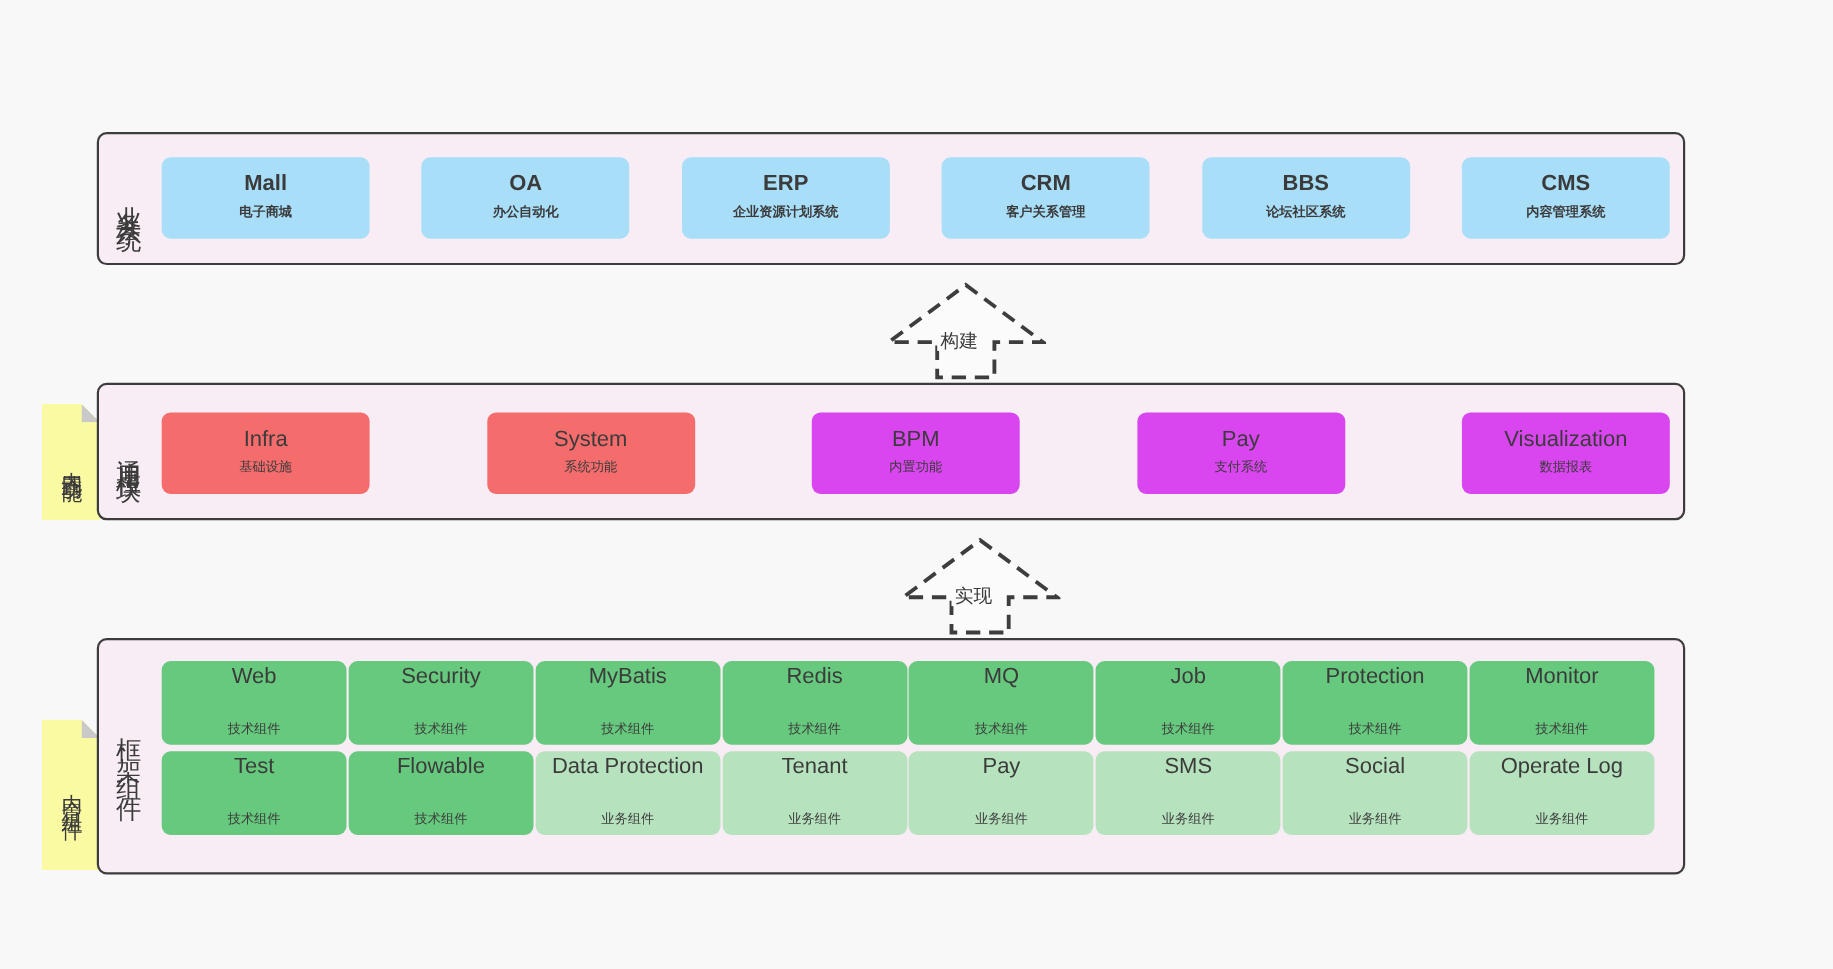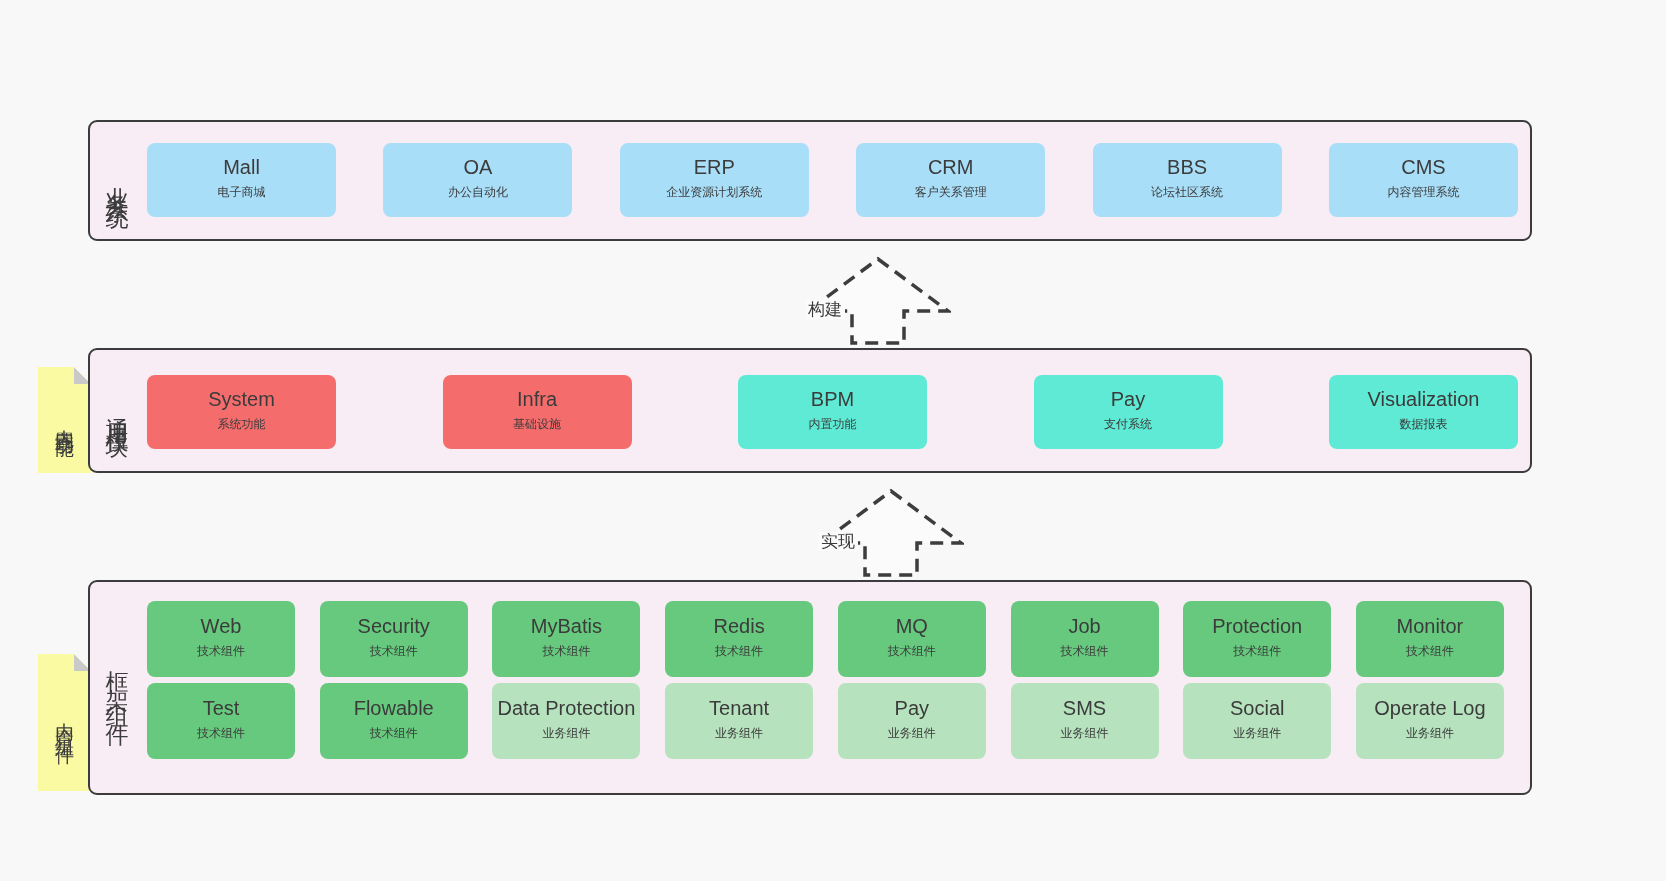--- a/index.html
+++ b/index.html
@@ -18,44 +18,44 @@
     position:absolute;left:10px;top:0;bottom:0;width:36px;
     display:flex;align-items:center;justify-content:center;
     writing-mode:vertical-rl;text-orientation:upright;
     font-size:23px;color:#3b3b3b;
   }
   .c-business .side-label,.c-modules .side-label{letter-spacing:6px;}
   .c-framework .side-label{letter-spacing:18px;}
   .row{position:absolute;display:flex;justify-content:space-between;}
   .row-6{left:57px;width:1371px;}
   .row-8{left:57px;width:1357px;}
-  .c-business .row{top:21px;}
+  .c-business .row{top:21px;font-weight:bold;}
   .c-modules .row{top:25px;}
   .c-framework .row-a{top:19px;}
   .c-framework .row-b{top:101px;}
   .box{
     border-radius:8px;display:flex;flex-direction:column;align-items:center;
     justify-content:center;text-align:center;line-height:25px;padding:2px 4px;
     box-sizing:border-box;
   }
   .box-wide{width:189px;height:74px;}
-  .box-narrow{width:148px;height:76px;}
+  .box-narrow{width:168px;height:76px;justify-content:space-between;}
   .box .en{font-size:20px;}
   .box .cn{font-size:12px;}
   .blue{background:#a9def9;}
   .red{background:#f56c6c;}
-  .pink{background:#5eead4;}
+  .pink{background:#d946ef;}
   .green{background:#66c97e;}
   .lightgreen{background:#b6e2be;}
   .arrow{position:absolute;width:146px;height:90px;z-index:1;}
   .arrow-build{left:805px;top:256px;}
   .arrow-implement{left:818px;top:488px;}
   .arrow svg{position:absolute;left:0;top:0;}
   .arrow-label{
-    position:absolute;left:0;right:12px;top:42px;text-align:left;
+    position:absolute;left:0;right:12px;top:42px;text-align:center;
   }
   .arrow-label span{background:#fbfbfb;font-size:17px;padding:0 3px;color:#3b3b3b;}
   .note{
     position:absolute;left:38px;width:53px;background:#fafaa3;z-index:1;
     clip-path:polygon(0 0,calc(100% - 17px) 0,100% 17px,100% 100%,0 100%);
     display:flex;align-items:center;justify-content:center;
     writing-mode:vertical-rl;text-orientation:upright;font-size:19px;color:#3b3b3b;
   }
   .note .fold{
     position:absolute;top:0;right:0;width:17px;height:17px;background:#c9c9c9;
@@ -118,26 +118,26 @@
         <div class="en">CMS</div>
         <div class="cn">内容管理系统</div>
       </div>
     </div>
   </div>
 
   <div class="container c-modules">
     <div class="side-label">通用模块</div>
     <div class="row row-6">
       <div class="box box-wide red">
+        <div class="en">Infra</div>
+        <div class="cn">基础设施</div>
+      </div>
+      <div class="box box-wide red">
         <div class="en">System</div>
         <div class="cn">系统功能</div>
-      </div>
-      <div class="box box-wide red">
-        <div class="en">Infra</div>
-        <div class="cn">基础设施</div>
       </div>
       <div class="box box-wide pink">
         <div class="en">BPM</div>
         <div class="cn">内置功能</div>
       </div>
       <div class="box box-wide pink">
         <div class="en">Pay</div>
         <div class="cn">支付系统</div>
       </div>
       <div class="box box-wide pink">

